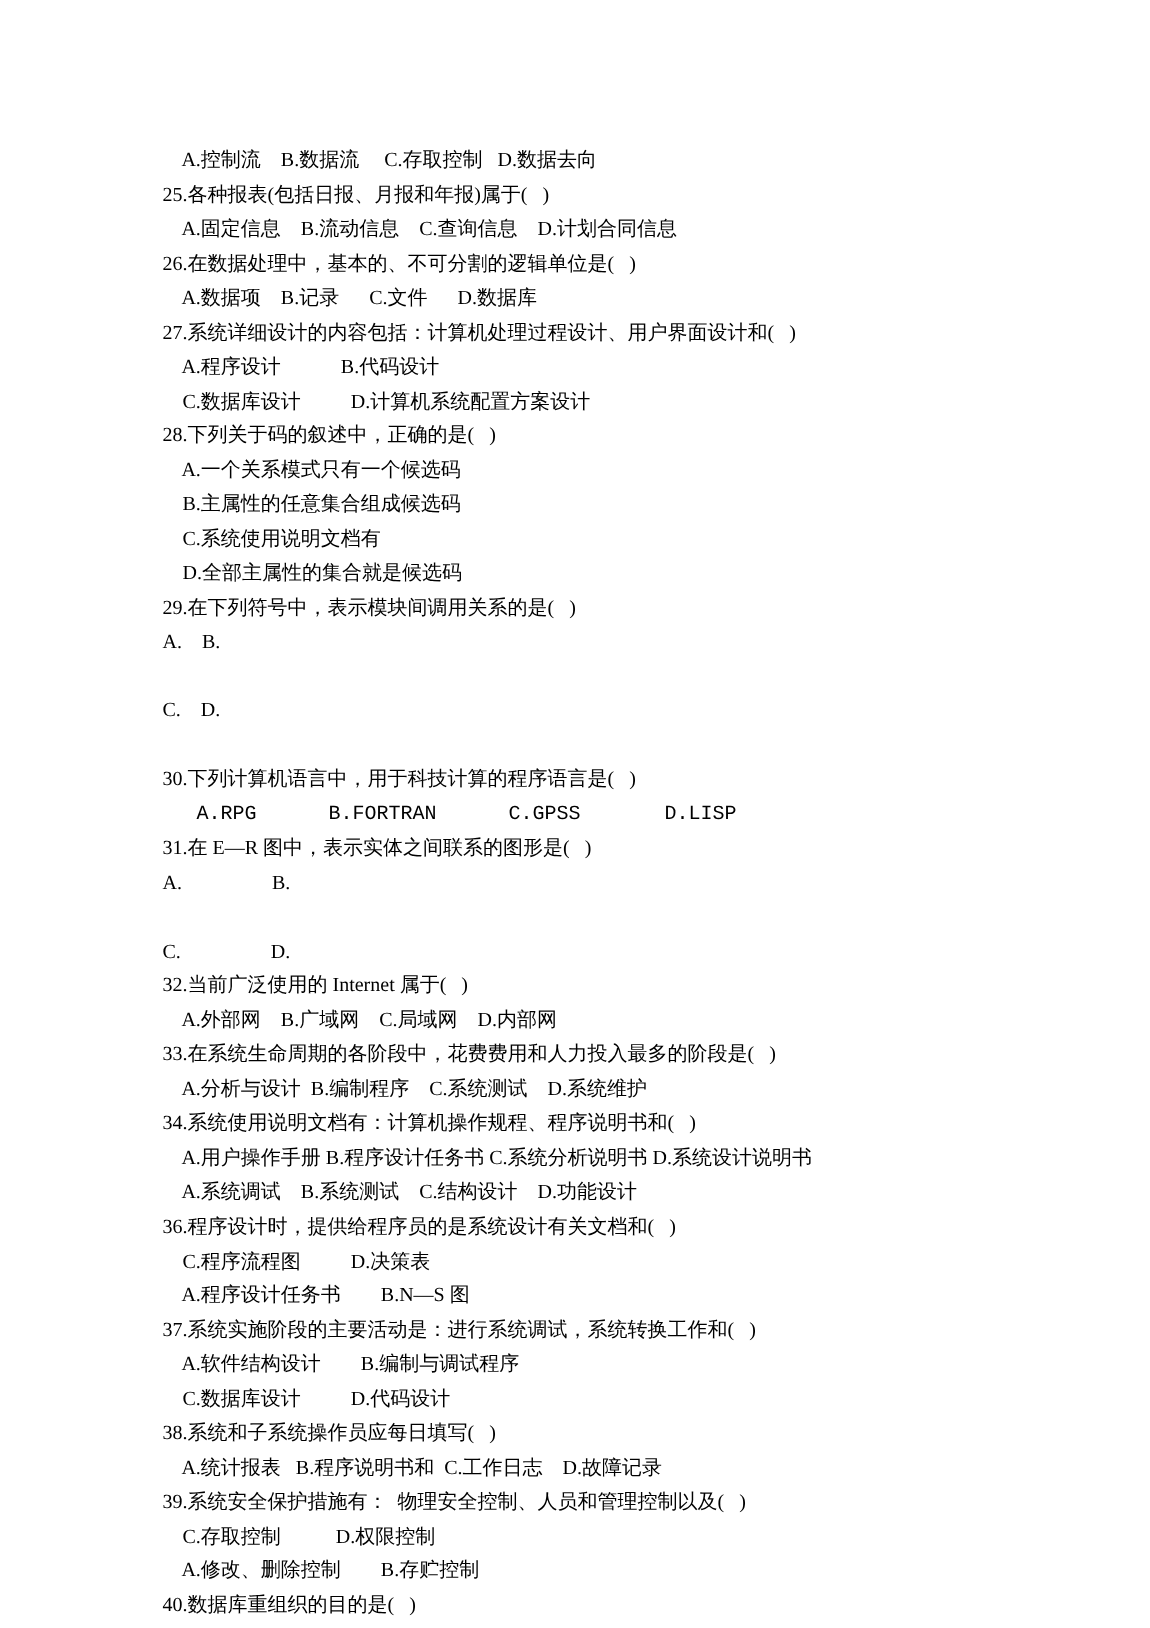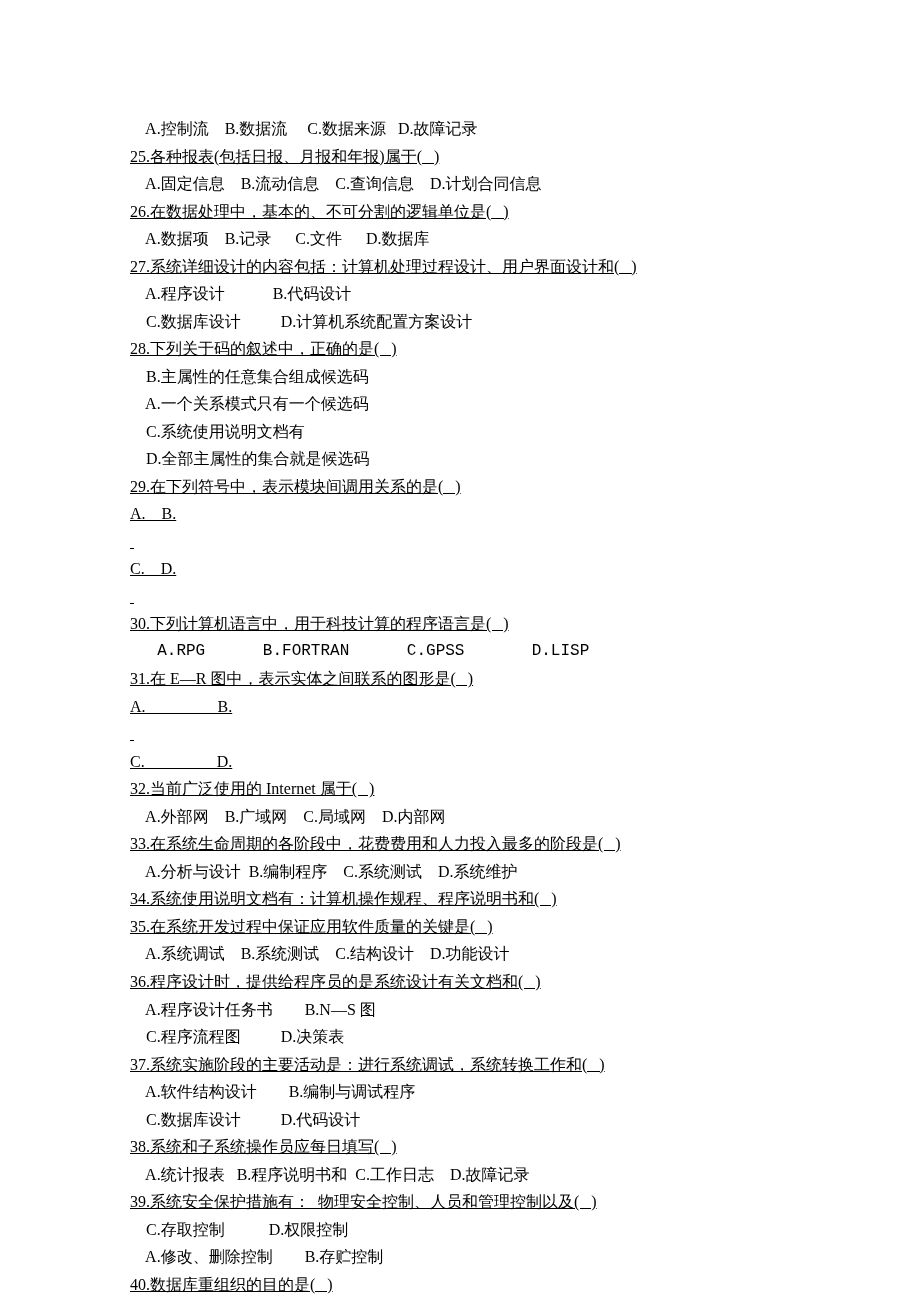--- a/index.html
+++ b/index.html
@@ -10,49 +10,48 @@
     font-family: "SimSun", "宋体", serif;
     font-size: 16px;
     color: #000000;
   }
   .page {
     padding: 115px 130px 60px 130px;
     line-height: 1.72;
   }
   .line {
     white-space: pre;
-    text-decoration: underline;
   }
   .opts {
     padding-left: 0.5em;
     white-space: pre;
   }
   .latin {
     font-family: Liberation Mono, monospace;
   }
 </style>
 </head>
 <body>
 
 <div class="page">
-  <div class="opts">  A.控制流    B.数据流     C.数据来源   D.故障记录</div>
+  <div class="opts">  A.控制流    B.数据流     C.存取控制   D.数据去向</div>
 
   <div class="line">25.各种报表(包括日报、月报和年报)属于(   )</div>
   <div class="opts">  A.固定信息    B.流动信息    C.查询信息    D.计划合同信息</div>
 
   <div class="line">26.在数据处理中，基本的、不可分割的逻辑单位是(   )</div>
   <div class="opts">  A.数据项    B.记录      C.文件      D.数据库</div>
 
   <div class="line">27.系统详细设计的内容包括：计算机处理过程设计、用户界面设计和(   )</div>
   <div class="opts">  A.程序设计            B.代码设计</div>
   <div class="opts">  C.数据库设计          D.计算机系统配置方案设计</div>
 
   <div class="line">28.下列关于码的叙述中，正确的是(   )</div>
+  <div class="opts">  A.一个关系模式只有一个候选码</div>
   <div class="opts">  B.主属性的任意集合组成候选码</div>
-  <div class="opts">  A.一个关系模式只有一个候选码</div>
   <div class="opts">  C.系统使用说明文档有</div>
   <div class="opts">  D.全部主属性的集合就是候选码</div>
 
   <div class="line">29.在下列符号中，表示模块间调用关系的是(   )</div>
   <div class="line">A.    B.</div>
   <div class="line">&nbsp;</div>
   <div class="line">C.    D.</div>
   <div class="line">&nbsp;</div>
 
   <div class="line">30.下列计算机语言中，用于科技计算的程序语言是(   )</div>
@@ -63,27 +62,27 @@
   <div class="line">&nbsp;</div>
   <div class="line">C.                  D.</div>
 
   <div class="line">32.当前广泛使用的 Internet 属于(   )</div>
   <div class="opts">  A.外部网    B.广域网    C.局域网    D.内部网</div>
 
   <div class="line">33.在系统生命周期的各阶段中，花费费用和人力投入最多的阶段是(   )</div>
   <div class="opts">  A.分析与设计  B.编制程序    C.系统测试    D.系统维护</div>
 
   <div class="line">34.系统使用说明文档有：计算机操作规程、程序说明书和(   )</div>
+  <div class="opts">  A.用户操作手册 B.程序设计任务书 C.系统分析说明书 D.系统设计说明书</div>
 
-  <div class="line">35.在系统开发过程中保证应用软件质量的关键是(   )</div>
   <div class="opts">  A.系统调试    B.系统测试    C.结构设计    D.功能设计</div>
 
   <div class="line">36.程序设计时，提供给程序员的是系统设计有关文档和(   )</div>
+  <div class="opts">  C.程序流程图          D.决策表</div>
   <div class="opts">  A.程序设计任务书        B.N—S 图</div>
-  <div class="opts">  C.程序流程图          D.决策表</div>
 
   <div class="line">37.系统实施阶段的主要活动是：进行系统调试，系统转换工作和(   )</div>
   <div class="opts">  A.软件结构设计        B.编制与调试程序</div>
   <div class="opts">  C.数据库设计          D.代码设计</div>
 
   <div class="line">38.系统和子系统操作员应每日填写(   )</div>
   <div class="opts">  A.统计报表   B.程序说明书和  C.工作日志    D.故障记录</div>
 
   <div class="line">39.系统安全保护措施有：  物理安全控制、人员和管理控制以及(   )</div>
   <div class="opts">  C.存取控制           D.权限控制</div>

